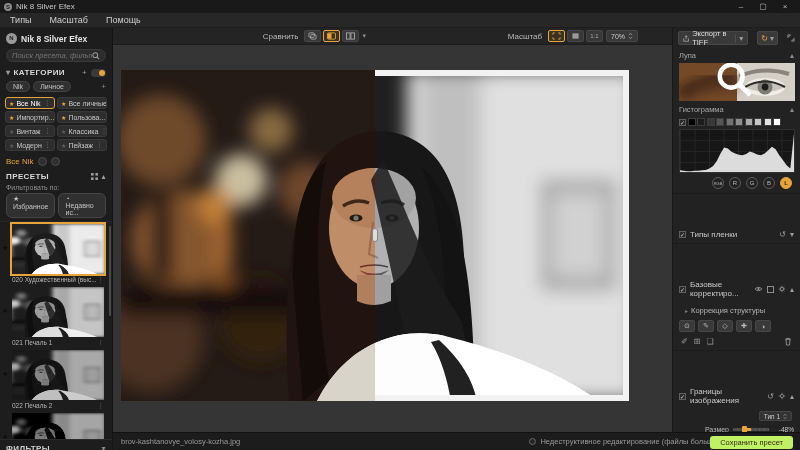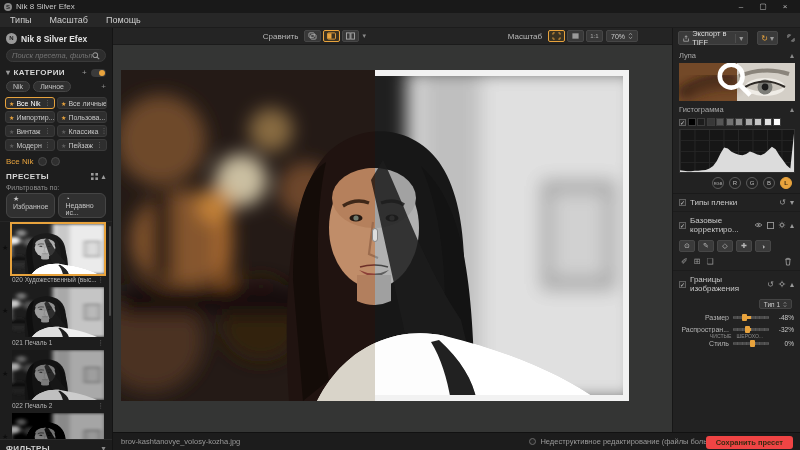--- a/index.html
+++ b/index.html
@@ -76,21 +76,21 @@
   .loupe svg{width:100%;height:100%;display:block;}
   .swatches{display:flex;align-items:center;gap:1.5px;padding:2px 6px;}
   .sw{width:8px;height:8px;border:1px solid #3c3c3c;}
   .hist-wrap{margin:1px 6px;width:116px;height:44px;background:#161616;border:1px solid #313131;position:relative;
     background-image:linear-gradient(90deg,#262626 1px,transparent 1px),linear-gradient(0deg,#232323 1px,transparent 1px);background-size:14.5px 11px;}
   .hist-wrap svg{position:absolute;inset:0;width:100%;height:100%;}
   .channels{display:flex;justify-content:flex-end;align-items:center;gap:5px;padding:3px 8px 4px;border-bottom:1px solid #1a1a1a;}
   .chan{width:12px;height:12px;border-radius:50%;border:1px solid #5a5a5a;color:#b9b9b9;font-size:6px;display:flex;align-items:center;justify-content:center;}
   .chan.rgb{font-size:4px;letter-spacing:0;}
   .chan.active{background:#e8a33d;border-color:#e8a33d;color:#3a2a10;font-weight:bold;}
-  .rp-row{display:flex;align-items:center;gap:4px;padding:4px 6px;border-bottom:1px solid #1c1c1c;color:#c9c9c9;}
+  .rp-row{display:flex;align-items:center;gap:4px;padding:4px 6px;border-bottom:1px solid #1c1c1c;color:#c9c9c9;margin-top:32px;}
   .rp-row .right{margin-left:auto;display:flex;align-items:center;gap:4px;color:#9a9a9a;}
   .chk{width:7px;height:7px;border:1px solid #5e5e5e;background:#2b2b2b;color:#cfcfcf;font-size:6px;line-height:6px;text-align:center;}
   .adj-item{display:flex;align-items:center;gap:3px;padding:3.5px 6px 3.5px 12px;color:#b5b5b5;font-size:7.5px;}
   .adj-item .ar{color:#777;font-size:6px;}
   .local-tools{display:flex;gap:3px;padding:2px 6px 3px;}
   .ltool{width:16px;height:12px;background:#3a3a3a;border:1px solid #474747;border-radius:2px;display:flex;align-items:center;justify-content:center;color:#b9b9b9;font-size:7px;}
   .local-row2{display:flex;align-items:center;gap:6px;padding:2px 8px 4px;color:#9a9a9a;border-bottom:1px solid #1c1c1c;font-size:8px;}
   .local-row2 .trash{margin-left:auto;}
   .type-row{display:flex;justify-content:flex-end;padding:2px 8px;}
   .type-sel{display:flex;align-items:center;gap:3px;background:#333;border:1px solid #444;border-radius:2px;height:10px;padding:0 4px;font-size:6.5px;color:#ccc;}
@@ -98,21 +98,21 @@
   .slabel{width:60px;text-align:right;color:#b5b5b5;font-size:7px;padding-right:4px;white-space:nowrap;overflow:hidden;}
   .track{position:relative;width:36px;height:3px;background:#4a4a4a;border-radius:1px;background-image:repeating-linear-gradient(90deg,#5a5a5a 0 1px,transparent 1px 4.4px);}
   .tfill{position:absolute;top:0;height:3px;background:#e8a33d;}
   .thandle{position:absolute;top:-2px;width:5px;height:7px;background:#e8a33d;border-radius:1px;}
   .sval{margin-left:auto;color:#c9c9c9;font-size:6.5px;width:20px;text-align:right;}
   .scale-lbls{display:flex;justify-content:center;gap:6px;color:#8a8a8a;font-size:6px;transform:scale(.85);margin:-2px 0;}
   
   .statusbar{left:113px;top:432px;width:687px;height:18px;background:#1c1c1c;border-top:1px solid #111;display:flex;align-items:center;padding:0 8px;font-size:7.5px;color:#9a9a9a;}
   .nd-check{display:flex;align-items:center;gap:4px;margin-left:auto;margin-right:34px;}
   .radio{width:7px;height:7px;border-radius:50%;border:1px solid #6a6a6a;background:#242424;}
-  .save-btn{position:absolute;right:7px;top:3px;height:13px;background:#ef4444;border:none;border-radius:3px;color:#3a2a10;font-size:7.5px;font-weight:bold;padding:0 10px;}
+  .save-btn{position:absolute;right:7px;top:3px;height:13px;background:#bef264;border:none;border-radius:3px;color:#3a2a10;font-size:7.5px;font-weight:normal;padding:0 10px;}
   .ico{display:inline-flex;align-items:center;justify-content:center;}
   .glyph{font-size:8px;color:#9a9a9a;}
 </style>
 </head>
 <body>
 
 <svg width="0" height="0" style="position:absolute">
   <defs>
     <filter id="blur8">
         <feGaussianBlur stdDeviation="9"></feGaussianBlur>
@@ -493,20 +493,24 @@
         <svg width="7" height="7" viewBox="0 0 8 8">
             <rect x="0.5" y="0.5" width="7" height="7" fill="none" stroke="#9a9a9a"></rect>
           </svg>
         <svg width="8" height="8" viewBox="0 0 10 10">
             <circle cx="5" cy="5" r="2" fill="none" stroke="#9a9a9a"></circle>
             <path d="M5,1 V2.4 M5,7.6 V9 M1,5 H2.4 M7.6,5 H9 M2.2,2.2 L3.2,3.2 M6.8,6.8 L7.8,7.8 M7.8,2.2 L6.8,3.2 M3.2,6.8 L2.2,7.8" stroke="#9a9a9a"></path>
           </svg>
         <span class="glyph">▴</span>
       </span>
     </div>
+    <div class="adj-item">
+        <span class="ar">▸</span>
+        <span>Коррекция структуры</span>
+      </div>
 
     <div class="local-tools">
       <span class="ltool">⊙</span>
       <span class="ltool">✎</span>
       <span class="ltool">◇</span>
       <span class="ltool">✚</span>
       <span class="ltool">◑</span>
     </div>
     <div class="local-row2">
       <span>✐</span>

